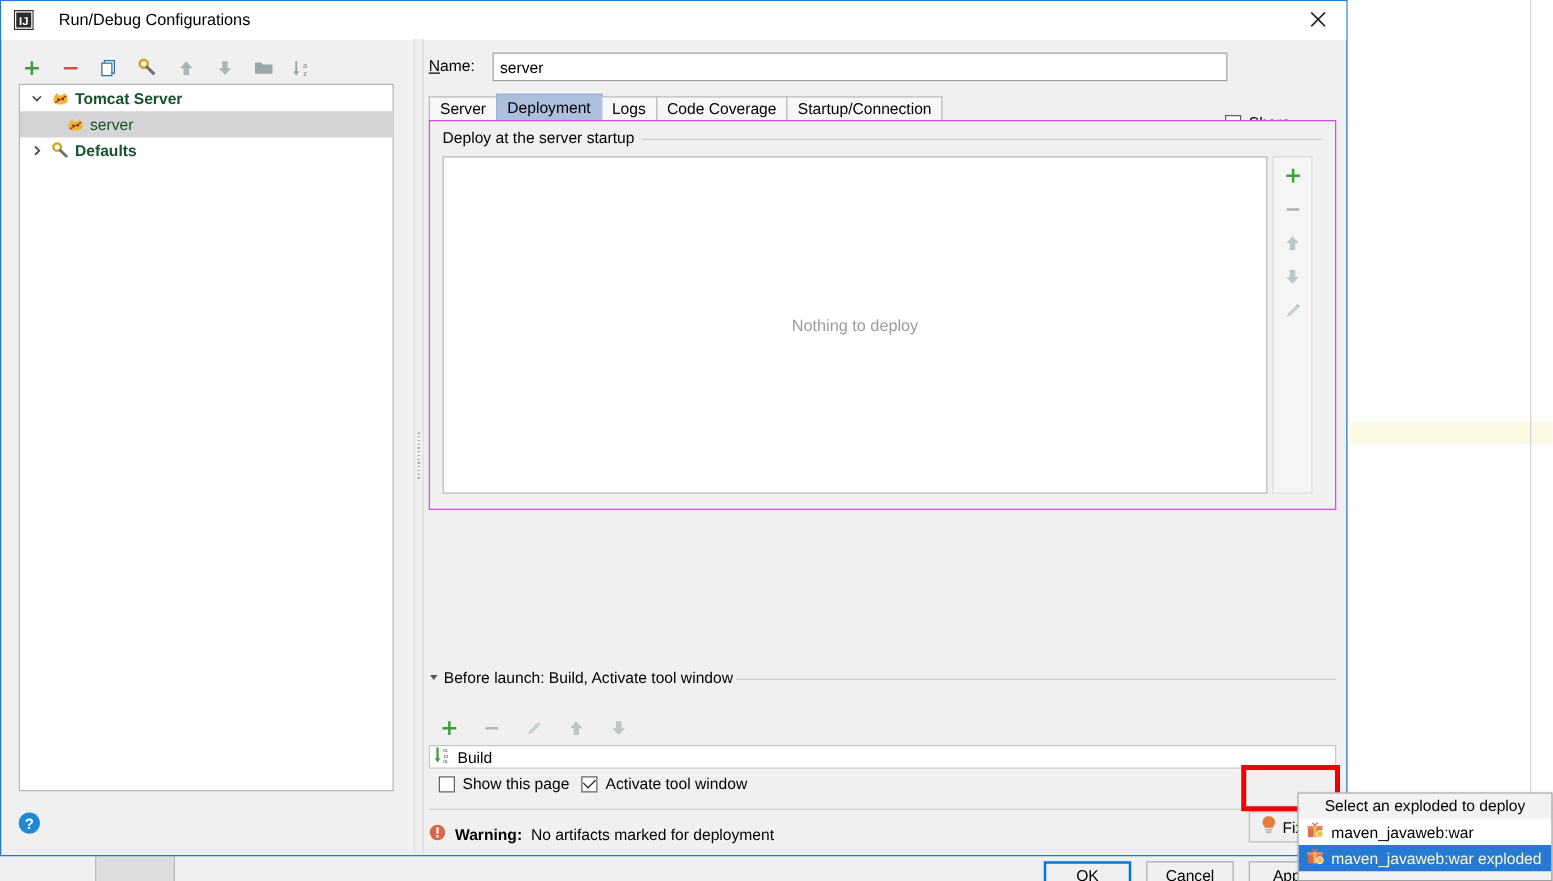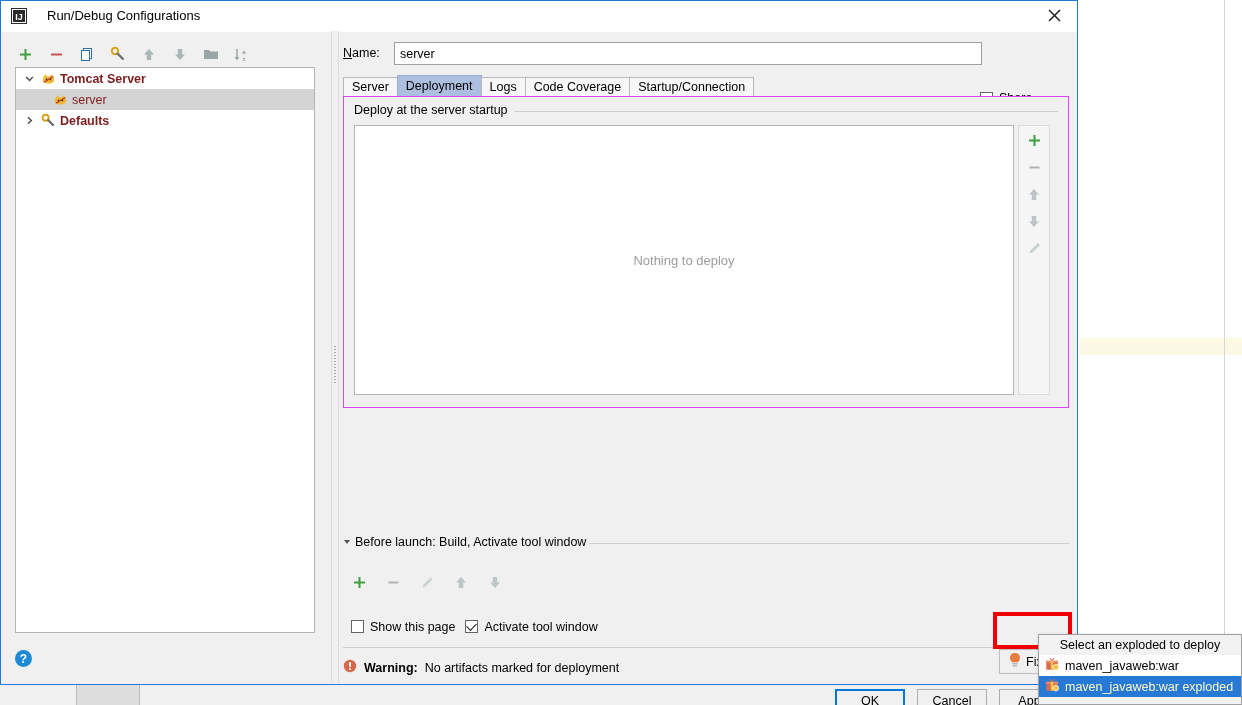--- a/index.html
+++ b/index.html
@@ -59,21 +59,21 @@
   
   #left-panel { position: absolute; left: 0; top: 30px; width: 330px; bottom: 1px; }
   #left-toolbar { position: absolute; left: 14px; top: 10px; height: 26px; display: flex; align-items: center; gap: 11px; }
   .tb-btn { width: 20px; height: 20px; display: flex; align-items:center; justify-content:center; }
 
   #tree {
     position: absolute; left: 14px; top: 36px; right: 16px; bottom: 50px;
     background: #ffffff; border: 1px solid #b5b5b5; box-sizing: border-box;
     overflow: hidden;
   }
-  .tree-row { height: 21px; display: flex; align-items: center; padding-left: 4px; font-size: 12.5px; color: #7f1d1d; }
+  .tree-row { height: 21px; display: flex; align-items: center; padding-left: 4px; font-size: 12.5px; color: #14532d; }
   .tree-row.sel { background: #d4d4d4; }
   .tree-row .arrow { width: 18px; display: flex; align-items: center; justify-content: center; color: #555; font-size: 10px; }
   .tree-row .t-icon { width: 20px; display:flex; align-items:center; justify-content:center; }
   .tree-row .t-label { padding-left: 2px; }
   .tree-row.bold .t-label { font-weight: bold; }
   .tree-row.child { padding-left: 34px; }
 
   #help-btn {
     position: absolute; left: 14px; bottom: 16px; width: 17px; height: 17px;
     border-radius: 50%; background: #1e8ad6; color: #fff; font-size: 12px; font-weight: bold;
@@ -148,21 +148,21 @@
   .bl-toolbar { position: absolute; left: 10px; top: 540px; height: 22px; display: flex; align-items: center; gap: 14px; }
 
   .bl-list {
     position: absolute; left: 4px; top: 565px; width: 726px; height: 19px;
     background: #ffffff; border: 1px solid #c6c6c6; box-sizing: border-box;
     display: flex; align-items: center; padding-left: 3px; gap: 4px;
   }
   .bl-list .bl-item-label { font-size: 12.5px; color: #000; }
 
   .bl-checks { position: absolute; left: 12px; top: 589px; display: flex; align-items: center; gap: 10px; }
-  .bl-check { display: flex; align-items: flex-start; gap: 6px; font-size: 12.5px; }
+  .bl-check { display: flex; align-items: center; gap: 6px; font-size: 12.5px; }
 
   .sep-line { position: absolute; left: 4px; top: 616px; width: 1060px; height: 1px; background: #cfcfcf; }
 
   .warning-row { position: absolute; left: 4px; top: 628px; display: flex; align-items: center; gap: 7px; }
   .warning-row .w-bold { font-weight: bold; font-size: 12.5px; }
   .warning-row .w-text { font-size: 12.5px; }
 
   
   .fix-btn {
     position: absolute; left: 660px; top: 618px; width: 78px; height: 25px;
@@ -432,20 +432,32 @@
           <polygon points="7,2 12,7.5 9.2,7.5 9.2,13 4.8,13 4.8,7.5 2,7.5" fill="#bdc6c6"></polygon>
         </svg>
       </span>
       <span class="tb-btn">
         <svg width="14" height="15" viewBox="0 0 14 15">
           <polygon points="7,13 12,7.5 9.2,7.5 9.2,2 4.8,2 4.8,7.5 2,7.5" fill="#bdc6c6"></polygon>
         </svg>
       </span>
     </div>
 
+    <div class="bl-list">
+      <span>
+        <svg width="15" height="14" viewBox="0 0 15 14">
+          <line x1="3" y1="1" x2="3" y2="10" stroke="#3c9e3c" stroke-width="1.8"></line>
+          <polygon points="3,13 0.8,9.5 5.2,9.5" fill="#3c9e3c"></polygon>
+          <text x="9.5" y="4.6" font-size="3.6" fill="#3b3b3b" text-anchor="middle" font-family="Liberation Sans, sans-serif">01</text>
+          <text x="9.5" y="9" font-size="3.6" fill="#3b3b3b" text-anchor="middle" font-family="Liberation Sans, sans-serif">10</text>
+          <text x="9.5" y="13" font-size="3.6" fill="#3b3b3b" text-anchor="middle" font-family="Liberation Sans, sans-serif">01</text>
+        </svg>
+      </span>
+      <span class="bl-item-label">Build</span>
+    </div>
 
     <div class="bl-checks">
       <label class="bl-check">
         <span class="cb"></span>
         <span>Show this page</span>
       </label>
       <label class="bl-check">
         <span class="cb checked"></span>
         <span>Activate tool window</span>
       </label>

